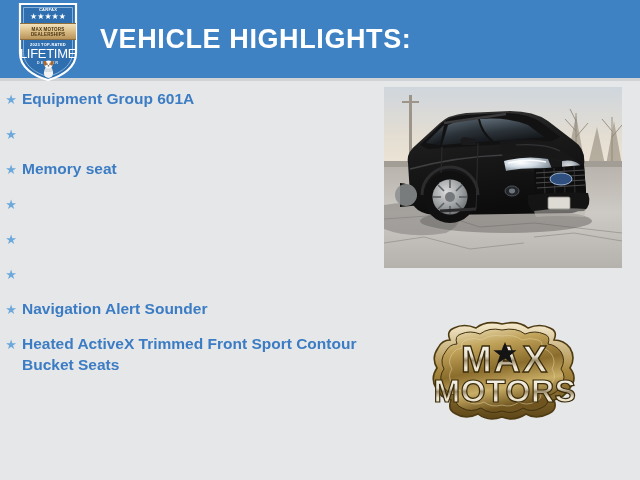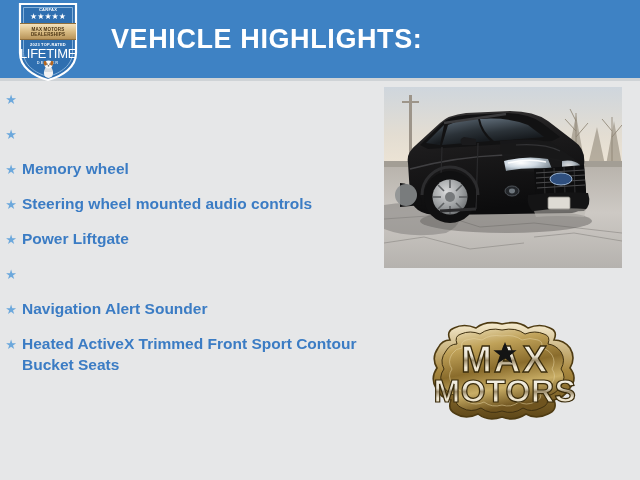--- a/index.html
+++ b/index.html
@@ -32,21 +32,21 @@
   #header-underline {
     position: absolute;
     left: 0;
     top: 78px;
     width: 640px;
     height: 3px;
     background: #cfd3d6;
   }
   #page-title {
     position: absolute;
-    left: 111px;
+    left: 100px;
     top: 24px;
     font-size: 27px;
     font-weight: bold;
     color: #ffffff;
     letter-spacing: 0.6px;
     line-height: 30px;
     white-space: nowrap;
   }
 
   
@@ -239,35 +239,34 @@
       <circle cx="8.9" cy="6.1" r="0.62" fill="#2b2b2b"></circle>
       <ellipse cx="7.5" cy="7.8" rx="0.85" ry="0.6" fill="#3a3a3a"></ellipse>
     </svg>
   </div>
 
   <div id="page-title">VEHICLE HIGHLIGHTS:</div>
 
   <div id="highlights-list">
     <div class="bullet-row">
       <div class="bullet-star">★</div>
-    </div>
-    <div class="bullet-row">
-      <div class="bullet-star">★</div>
-    </div>
-    <div class="bullet-row">
-      <div class="bullet-star">★</div>
-      <div class="bullet-text">Memory wheel</div>
-    </div>
-    <div class="bullet-row">
-      <div class="bullet-star">★</div>
-      <div class="bullet-text">Steering wheel mounted audio controls</div>
-    </div>
-    <div class="bullet-row">
-      <div class="bullet-star">★</div>
-      <div class="bullet-text">Power Liftgate</div>
+      <div class="bullet-text">Equipment Group 601A</div>
+    </div>
+    <div class="bullet-row">
+      <div class="bullet-star">★</div>
+    </div>
+    <div class="bullet-row">
+      <div class="bullet-star">★</div>
+      <div class="bullet-text">Memory seat</div>
+    </div>
+    <div class="bullet-row">
+      <div class="bullet-star">★</div>
+    </div>
+    <div class="bullet-row">
+      <div class="bullet-star">★</div>
     </div>
     <div class="bullet-row">
       <div class="bullet-star">★</div>
     </div>
     <div class="bullet-row">
       <div class="bullet-star">★</div>
       <div class="bullet-text">Navigation Alert Sounder</div>
     </div>
     <div class="bullet-row">
       <div class="bullet-star">★</div>

